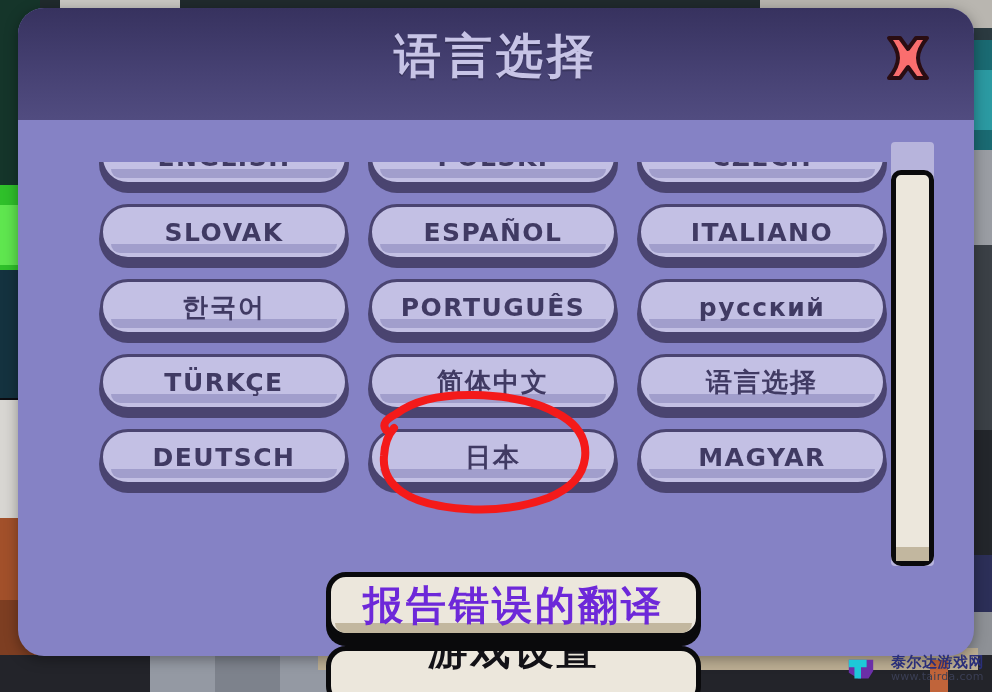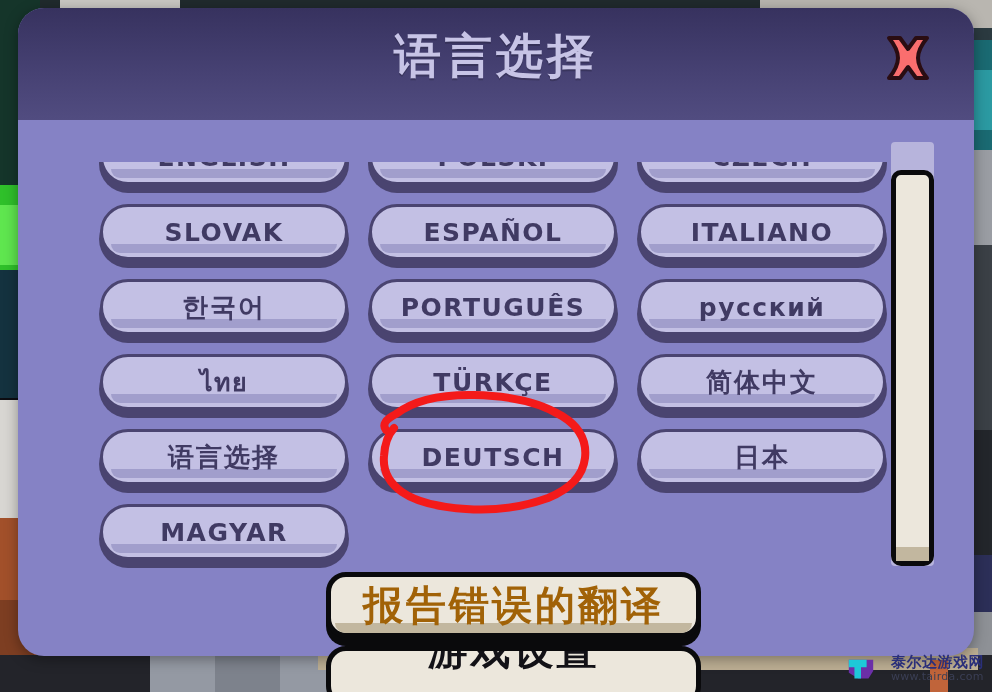--- a/index.html
+++ b/index.html
@@ -206,21 +206,21 @@
     left: 4px; right: 4px; bottom: 0;
     height: 10px;
     background: #c2b79f;
     border-radius: 0 0 14px 14px;
   }
   #report-label {
     position: relative;
     z-index: 2;
     font-size: 40px;
     font-weight: bold;
-    color: #a16207;
+    color: #6d28d9;
     letter-spacing: 3px;
   }
 
   
   #secondary-button {
     position: absolute;
     left: 326px;
     top: 646px;
     width: 375px;
     height: 60px;
@@ -357,23 +357,20 @@
       <div class="lang-button">
         <span class="lang-label cjk">한국어</span>
       </div>
       <div class="lang-button">
         <span class="lang-label">PORTUGUÊS</span>
       </div>
       <div class="lang-button">
         <span class="lang-label">русский</span>
       </div>
 
-      <div class="lang-button">
-        <span class="lang-label">ไทย</span>
-      </div>
       <div class="lang-button">
         <span class="lang-label">TÜRKÇE</span>
       </div>
 
       <div class="lang-button">
         <span class="lang-label cjk">简体中文</span>
       </div>
       <div class="lang-button">
         <span class="lang-label cjk">语言选择</span>
       </div>

